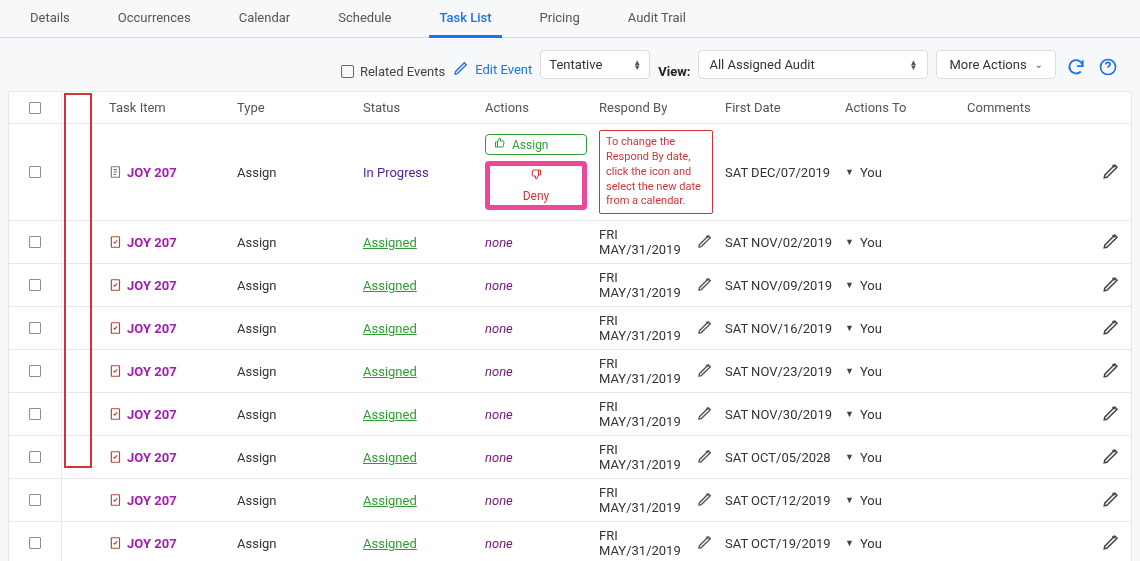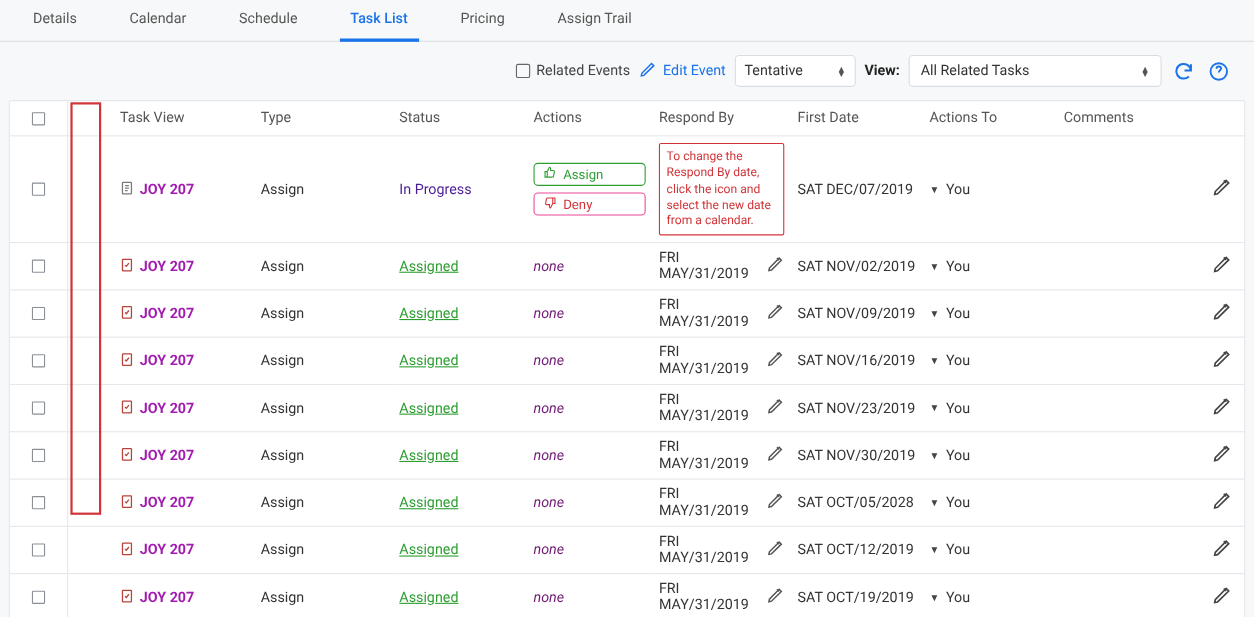--- a/index.html
+++ b/index.html
@@ -44,21 +44,21 @@
     color:var(--brand);
     border-bottom:3px solid var(--brand);
     margin-bottom:-1px;
     font-weight:500;
   }
 
   
   .ribbon{
     display:flex;
     justify-content:flex-end;
-    align-items:center;
+    align-items:flex-end;
     gap:8px;
     padding:12px 20px 12px 20px;
   }
   .ribbon .chk-label{display:flex;align-items:center;gap:6px;cursor:pointer;color:#444;}
   .ribbon .chk-box{
     width:13px;height:13px;border:1.5px solid #666;border-radius:2px;display:inline-block;
   }
   .edit-event{display:flex;align-items:center;gap:6px;color:var(--brand);cursor:pointer;}
   .edit-event svg{width:16px;height:16px;}
   .select{
@@ -109,21 +109,21 @@
   .status-inprog{color:#4c1d95;}
   .status-assigned{color:var(--green);text-decoration:underline;}
   .none{font-style:italic;color:#701a75;}
 
   .pill{
     display:inline-flex;align-items:center;gap:6px;
     border-radius:4px;padding:2px 8px;font-size:12px;cursor:pointer;
     background:#fff;
   }
   .pill.assign{border:1px solid #2e9e33;color:#2e9e33;}
-  .pill.deny  {border:1px solid #ec4899;color:#d13438;}
+  .pill.deny  {border:5px solid #ec4899;color:#d13438;flex-direction:column;}
   .pill svg{width:12px;height:12px;}
 
   .respond-cell{display:flex;align-items:center;justify-content:space-between;gap:6px;}
   .respond-cell .ed{cursor:pointer;color:#555;flex:0 0 auto;}
   .respond-cell .ed svg{width:16px;height:16px;}
 
   .respond-note{
     border:1.5px solid var(--red);color:var(--red);border-radius:2px;
     padding:4px 6px;font-size:11px;line-height:1.35;
   }
@@ -148,25 +148,26 @@
     pointer-events:none;
   }
 
   tr.big td{height:54px;}
 </style>
 </head>
 <body>
 
 <div class="tabs">
   <div class="tab">Details</div>
+  <div class="tab">Occurrences</div>
   <div class="tab">Calendar</div>
   <div class="tab">Schedule</div>
   <div class="tab active">Task List</div>
   <div class="tab">Pricing</div>
-  <div class="tab">Assign Trail</div>
+  <div class="tab">Audit Trail</div>
 </div>
 
 <div class="ribbon">
   <label class="chk-label">
     <span class="chk-box"></span>
     <span>Related Events</span>
   </label>
 
   <span class="edit-event">
     <span>
@@ -178,24 +179,28 @@
   </span>
 
   <span class="select small" style="min-width:110px;">
     <span>Tentative</span>
     <span class="caret">▲<br>▼</span>
   </span>
 
   <span class="viewlabel">View:</span>
 
   <span class="select" style="min-width:230px;">
-    <span>All Related Tasks</span>
+    <span>All Assigned Audit</span>
     <span class="caret">▲<br>▼</span>
   </span>
 
+  <span class="btn">
+    <span>More Actions</span>
+    <span style="font-size:10px;color:#555;">⌄</span>
+  </span>
 
   <span class="icon-btn refresh">
     <svg width="20" height="20" viewBox="0 0 24 24" fill="none" stroke="currentColor" stroke-width="2.2">
         <path d="M20 11a8 8 0 10-2.3 6.4M20 4v7h-7"></path>
       </svg>
   </span>
   <span class="icon-btn help">
     <svg width="20" height="20" viewBox="0 0 24 24" fill="none" stroke="currentColor" stroke-width="2">
         <circle cx="12" cy="12" r="9"></circle>
         <path d="M9.5 9a2.5 2.5 0 115 0c0 1.5-2.5 2-2.5 4M12 17h.01"></path>
@@ -217,21 +222,21 @@
         <col class="assigned">
         <col class="comments">
         <col class="edit">
   </colgroup>
   <thead>
     <tr>
       <th class="sel-th" style="text-align:center;">
         <span class="row-chk"></span>
       </th>
       <th></th>
-      <th>Task View</th>
+      <th>Task Item</th>
       <th>Type</th>
       <th>Status</th>
       <th>Actions</th>
       <th>Respond By</th>
       <th>First Date</th>
       <th>Actions To</th>
       <th>Comments</th>
       <th></th>
     </tr>
   </thead>

